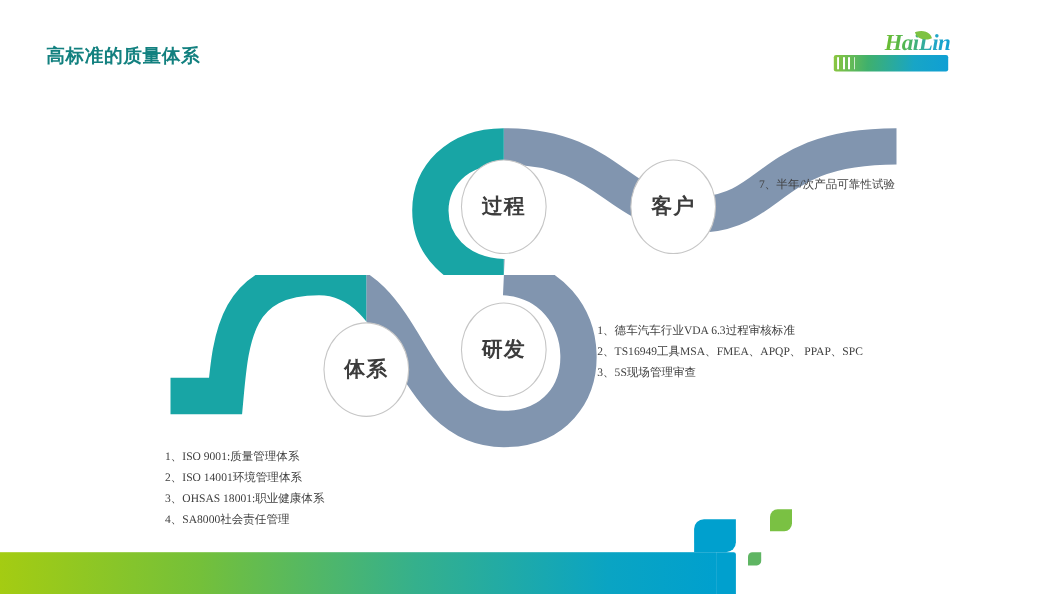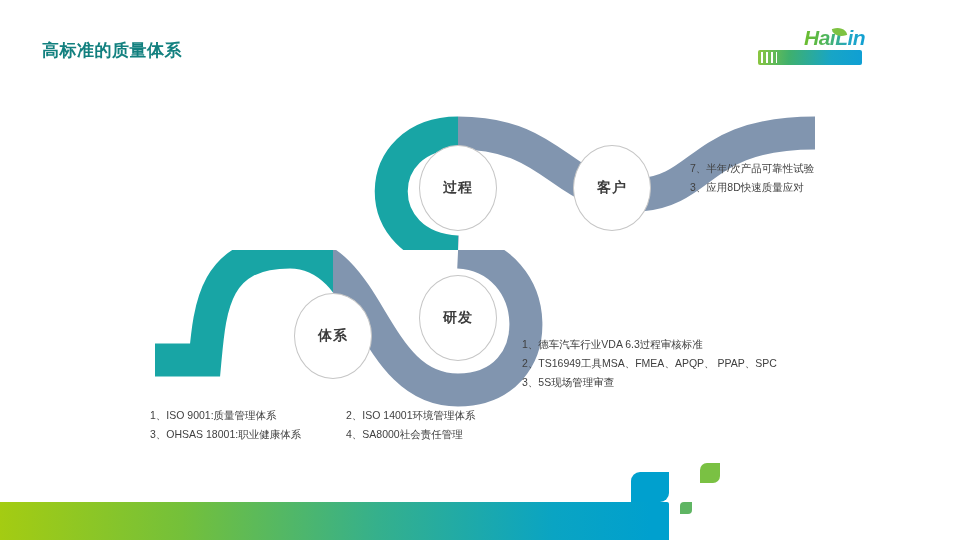--- a/index.html
+++ b/index.html
@@ -6,21 +6,21 @@
     margin: 0;
     padding: 0;
     background: #ffffff;
   }
   #slide {
     position: relative;
     width: 876px;
     height: 540px;
     overflow: hidden;
     background: #ffffff;
-    font-family: Liberation Sans, sans-serif;
+    font-family: Liberation Serif, serif;
   }
 
   
   #page-title {
     position: absolute;
     left: 42px;
     top: 39px;
     font-size: 17px;
     font-weight: bold;
     color: #12807f;
@@ -110,44 +110,45 @@
     height: 86px;
     border-radius: 50%;
     background: #ffffff;
     border: 1.3px solid #c6c6c6;
     box-sizing: border-box;
     display: flex;
     align-items: center;
     justify-content: center;
   }
   .node span {
-    font-size: 14px;
+    font-size: 19px;
     font-weight: bold;
     color: #3c3c3c;
     letter-spacing: 1px;
   }
   #node-process  { left: 419px; top: 145px; }
   #node-customer { left: 573px; top: 145px; }
   #node-system   { left: 294px; top: 293px; }
   #node-rd       { left: 419px; top: 275px; text-align: center; }
 
   
   .txt-block {
     position: absolute;
     font-size: 10.5px;
     color: #3f3f3f;
     line-height: 19px;
     white-space: nowrap;
   }
   #txt-left   { left: 85px;  top: 148px; }
   #txt-right  { left: 690px; top: 159px; }
-  #txt-mid    { left: 522px; top: 292px; margin-top: 43px; }
+  #txt-mid    { left: 543px; top: 292px; }
   #txt-bottom { left: 150px; top: 406px; }
   #txt-bottom .row {
     display: flex;
+    flex-direction: column;
   }
   #txt-bottom .c1 { width: 196px; }
   #txt-bottom .c2 { width: 200px; }
 
   
   #footer-bar {
     position: absolute;
     left: 0;
     bottom: 0;
     width: 651px;
@@ -265,21 +266,20 @@
   <div class="node" id="node-system">
     <span>体系</span>
   </div>
   <div class="node" id="node-rd">
     <span>研发</span>
   </div>
 
 
   <div class="txt-block" id="txt-right">
     <div>7、半年/次产品可靠性试验</div>
-    <div>3、应用8D快速质量应对</div>
   </div>
 
   <div class="txt-block" id="txt-mid">
     <div>1、德车汽车行业VDA 6.3过程审核标准</div>
     <div>2、TS16949工具MSA、FMEA、APQP、 PPAP、SPC</div>
     <div>3、5S现场管理审查</div>
   </div>
 
   <div class="txt-block" id="txt-bottom">
     <div class="row">

